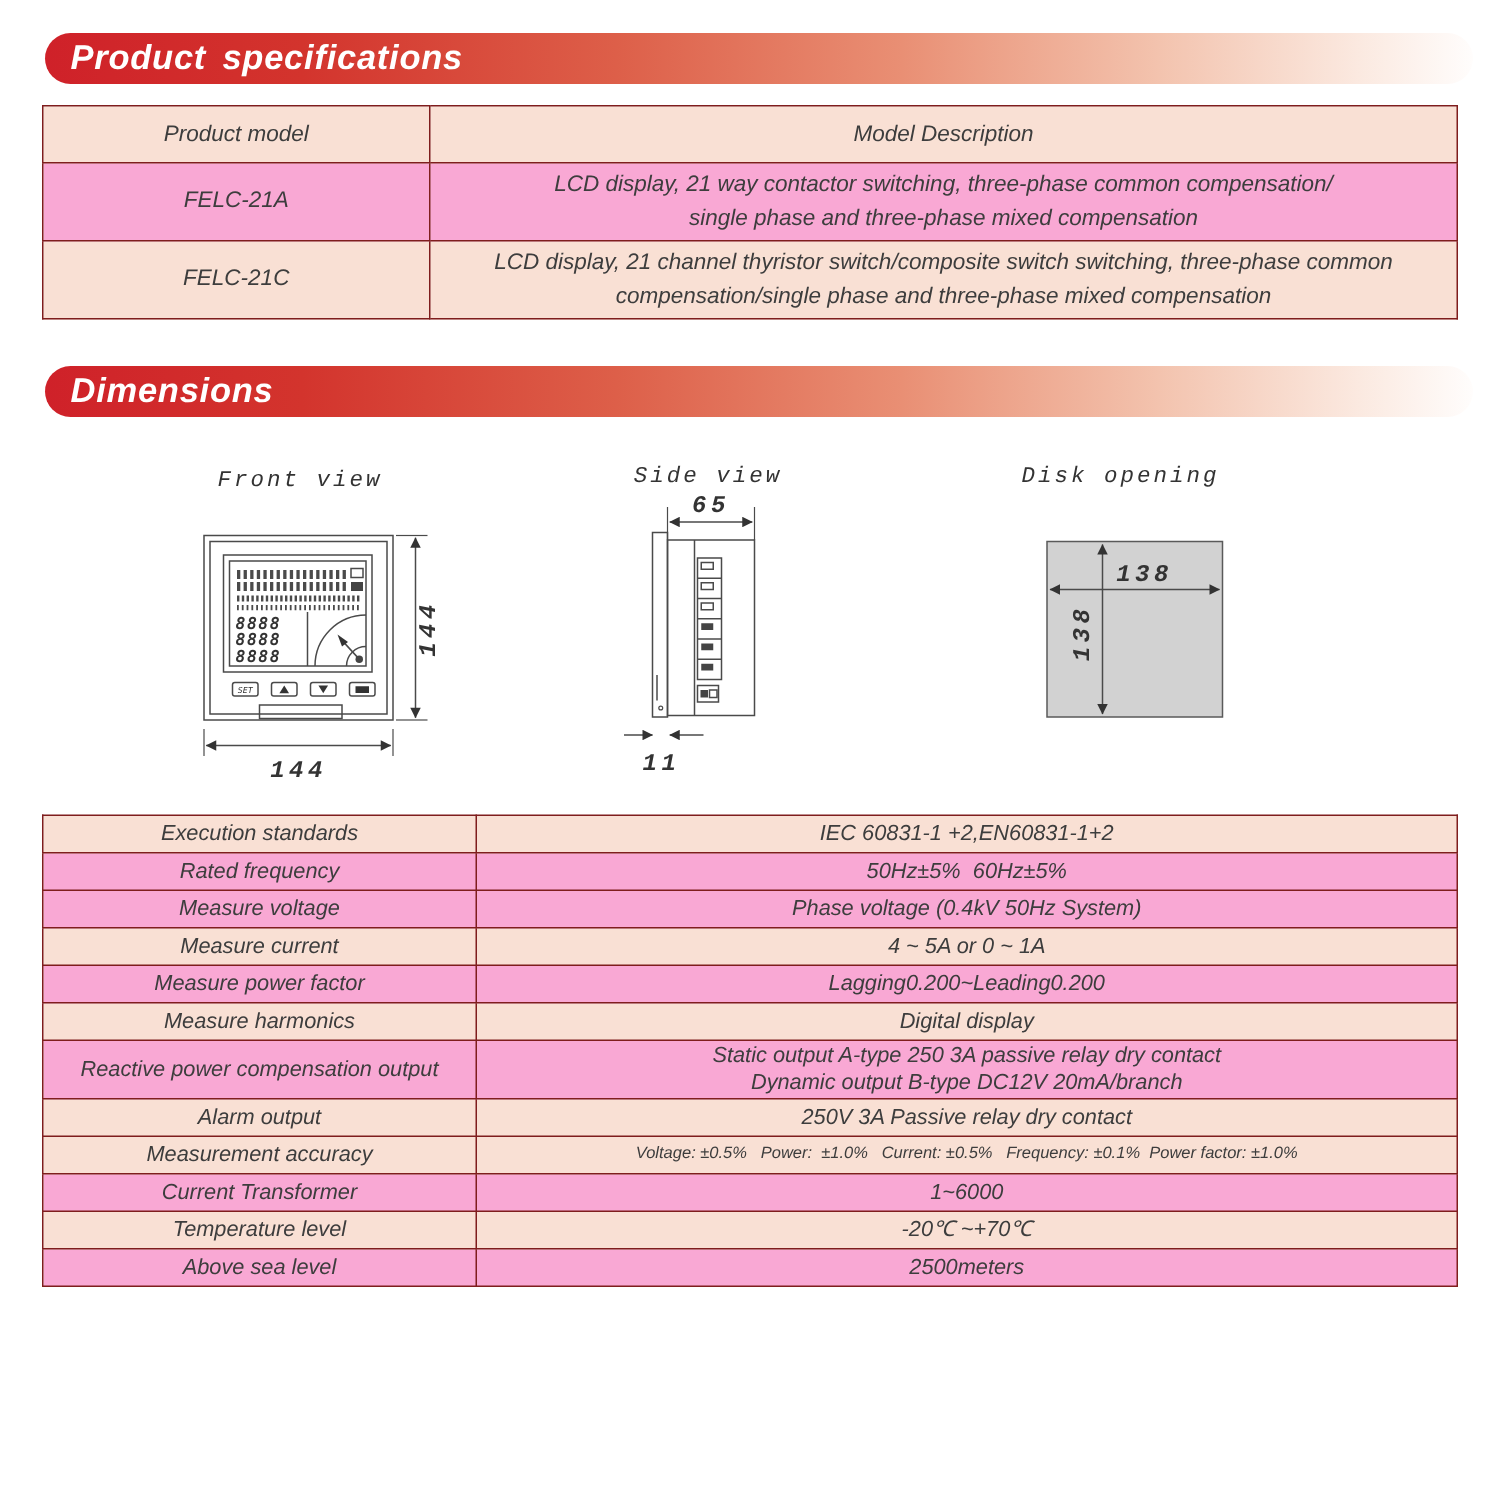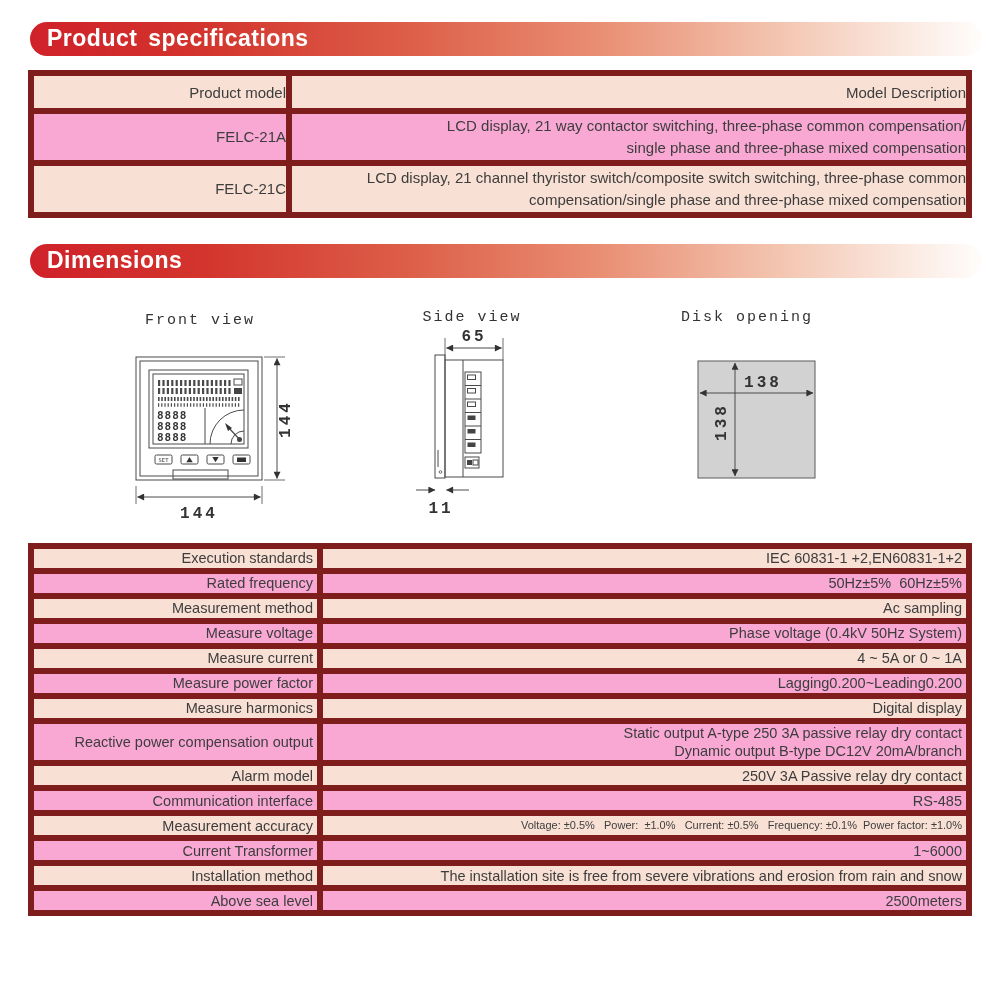--- a/index.html
+++ b/index.html
@@ -1,33 +1,33 @@
 <!DOCTYPE html>
 <html><head>
 <meta charset="utf-8">
 <style>
   * { margin:0; padding:0; box-sizing:border-box; }
   body { background:#ffffff; }
   .page {
     position:relative; width:1000px; height:1002px; background:#ffffff;
-    font-family:"Liberation Sans", sans-serif; color:#3d3d3d; overflow:hidden;
+    font-family:"Liberation Sans", sans-serif; color:#3d3d3d; overflow:hidden;font-style:italic;
   }
   
   .banner {
     position:absolute; left:30px; width:952px; height:34px;
     border-radius:17px;
     background:linear-gradient(90deg,#cf2129 0%,#d3342d 18%,#dd5f49 40%,#e98f74 60%,#f3c3ae 78%,#fbe9e0 92%,#fffdfc 100%);
     color:#ffffff; font-weight:bold; font-size:23px; line-height:33px;
     padding-left:17px; letter-spacing:0.5px; word-spacing:4px;
   }
   #banner-product { top:22px; }
   #banner-dimensions { top:244px; }
   
   table { position:absolute; left:28px; width:944px; border-collapse:collapse; table-layout:fixed; }
-  th, td { border:6px solid #7f1d1d; text-align:right; vertical-align:middle; font-weight:normal; }
+  th, td { border:1px solid #7f1d1d; text-align:center; vertical-align:middle; font-weight:normal; }
   .pink { background:#f9e0d4; }
   .white { background:#f9a8d4; }
   #product-table { top:70px; font-size:15px; }
   #product-table th { height:38px; }
   #product-table td { height:52px; line-height:1.5; }
   #spec-table { top:543px; font-size:14.5px; }
   #spec-table td { height:25px; padding:0 4px; line-height:1.25;margin-top:36px; }
   #spec-table tr.tall td { height:39px; }
   .pre { white-space:pre; }
   .acc { font-size:11px; padding:0 2px; }
@@ -196,24 +196,20 @@
       </colgroup>
     <tbody>
       <tr class="pink">
         <td>Execution standards</td>
         <td>IEC 60831-1 +2,EN60831-1+2</td>
       </tr>
       <tr class="white">
         <td>Rated frequency</td>
         <td class="pre">50Hz±5%  60Hz±5%</td>
       </tr>
-      <tr class="pink">
-        <td>Measurement method</td>
-        <td>Ac sampling</td>
-      </tr>
       <tr class="white">
         <td>Measure voltage</td>
         <td>Phase voltage (0.4kV 50Hz System)</td>
       </tr>
       <tr class="pink">
         <td>Measure current</td>
         <td>4 ~ 5A or 0 ~ 1A</td>
       </tr>
       <tr class="white">
         <td>Measure power factor</td>
@@ -224,38 +220,34 @@
         <td>Digital display</td>
       </tr>
       <tr class="white tall">
         <td>Reactive power compensation output</td>
         <td>
           <div>Static output A-type 250 3A passive relay dry contact</div>
           <div>Dynamic output B-type DC12V 20mA/branch</div>
         </td>
       </tr>
       <tr class="pink">
-        <td>Alarm model</td>
+        <td>Alarm output</td>
         <td>250V 3A Passive relay dry contact</td>
-      </tr>
-      <tr class="white">
-        <td>Communication interface</td>
-        <td>RS-485</td>
       </tr>
       <tr class="pink">
         <td>Measurement accuracy</td>
         <td class="pre acc">Voltage: ±0.5%   Power:  ±1.0%   Current: ±0.5%   Frequency: ±0.1%  Power factor: ±1.0%</td>
       </tr>
       <tr class="white">
         <td>Current Transformer</td>
         <td>1~6000</td>
       </tr>
       <tr class="pink">
-        <td>Installation method</td>
-        <td>The installation site is free from severe vibrations and erosion from rain and snow</td>
+        <td>Temperature level</td>
+        <td>-20℃ ~+70℃</td>
       </tr>
       <tr class="white">
         <td>Above sea level</td>
         <td>2500meters</td>
       </tr>
     </tbody>
   </table>
 
 </div>
 

